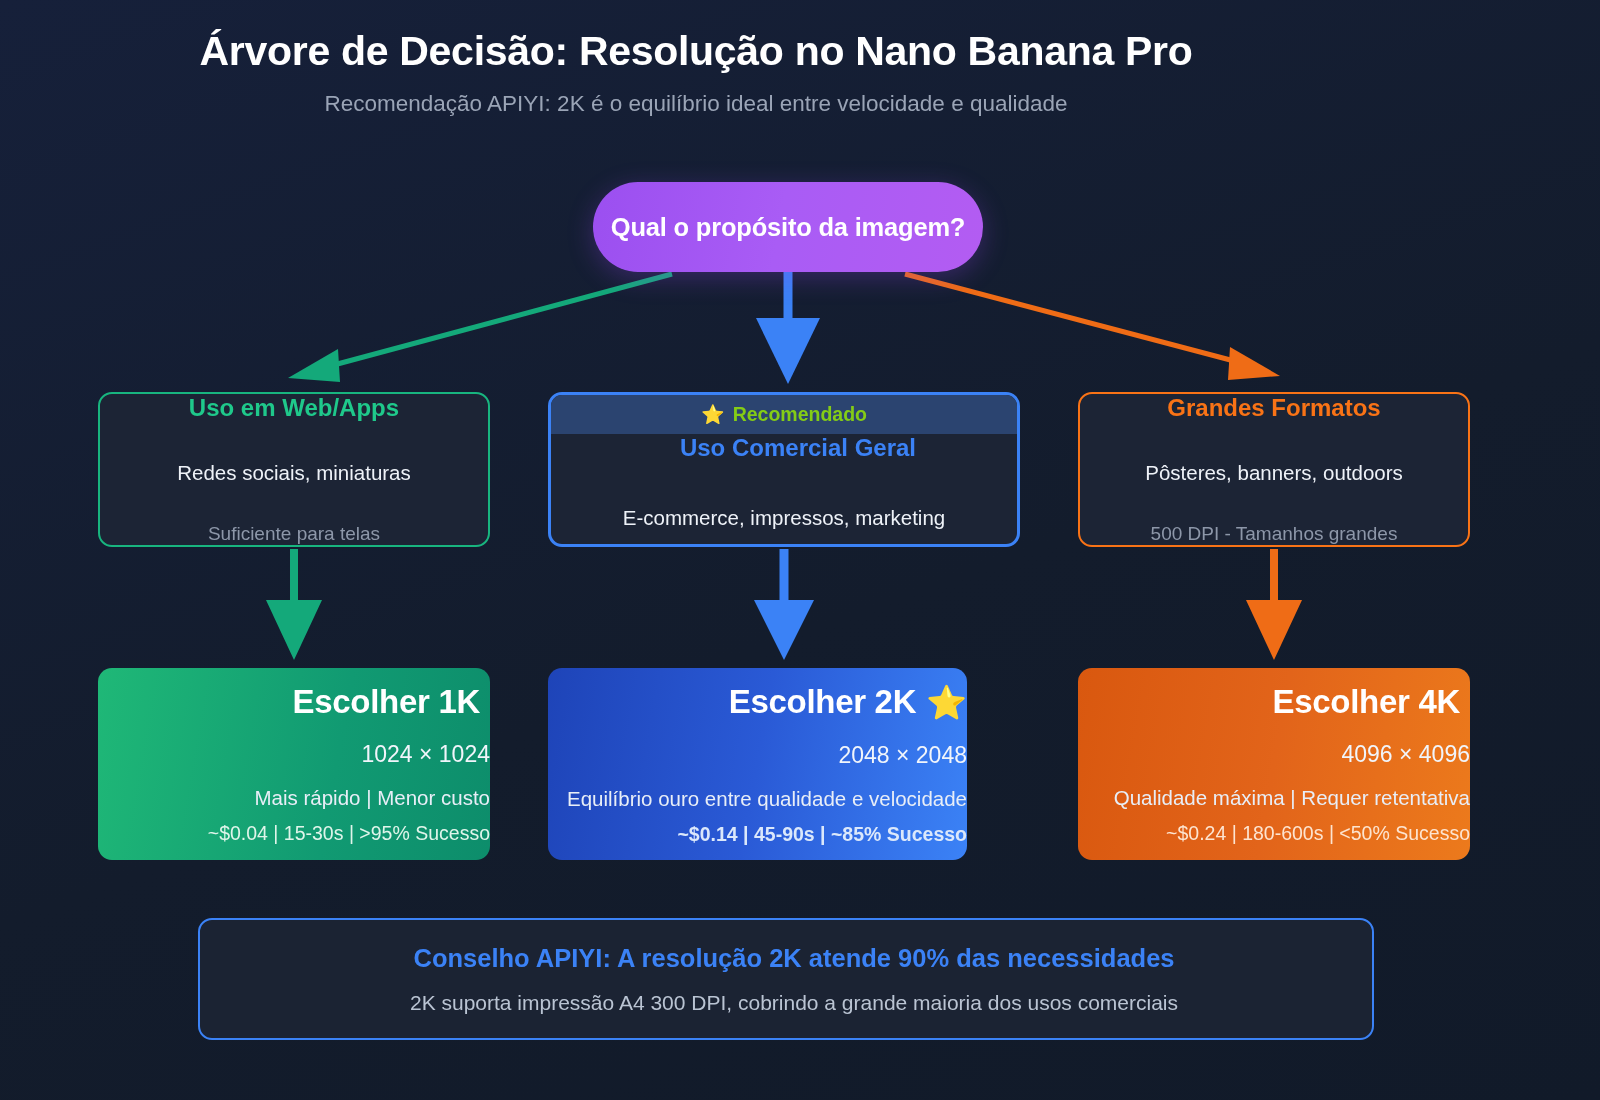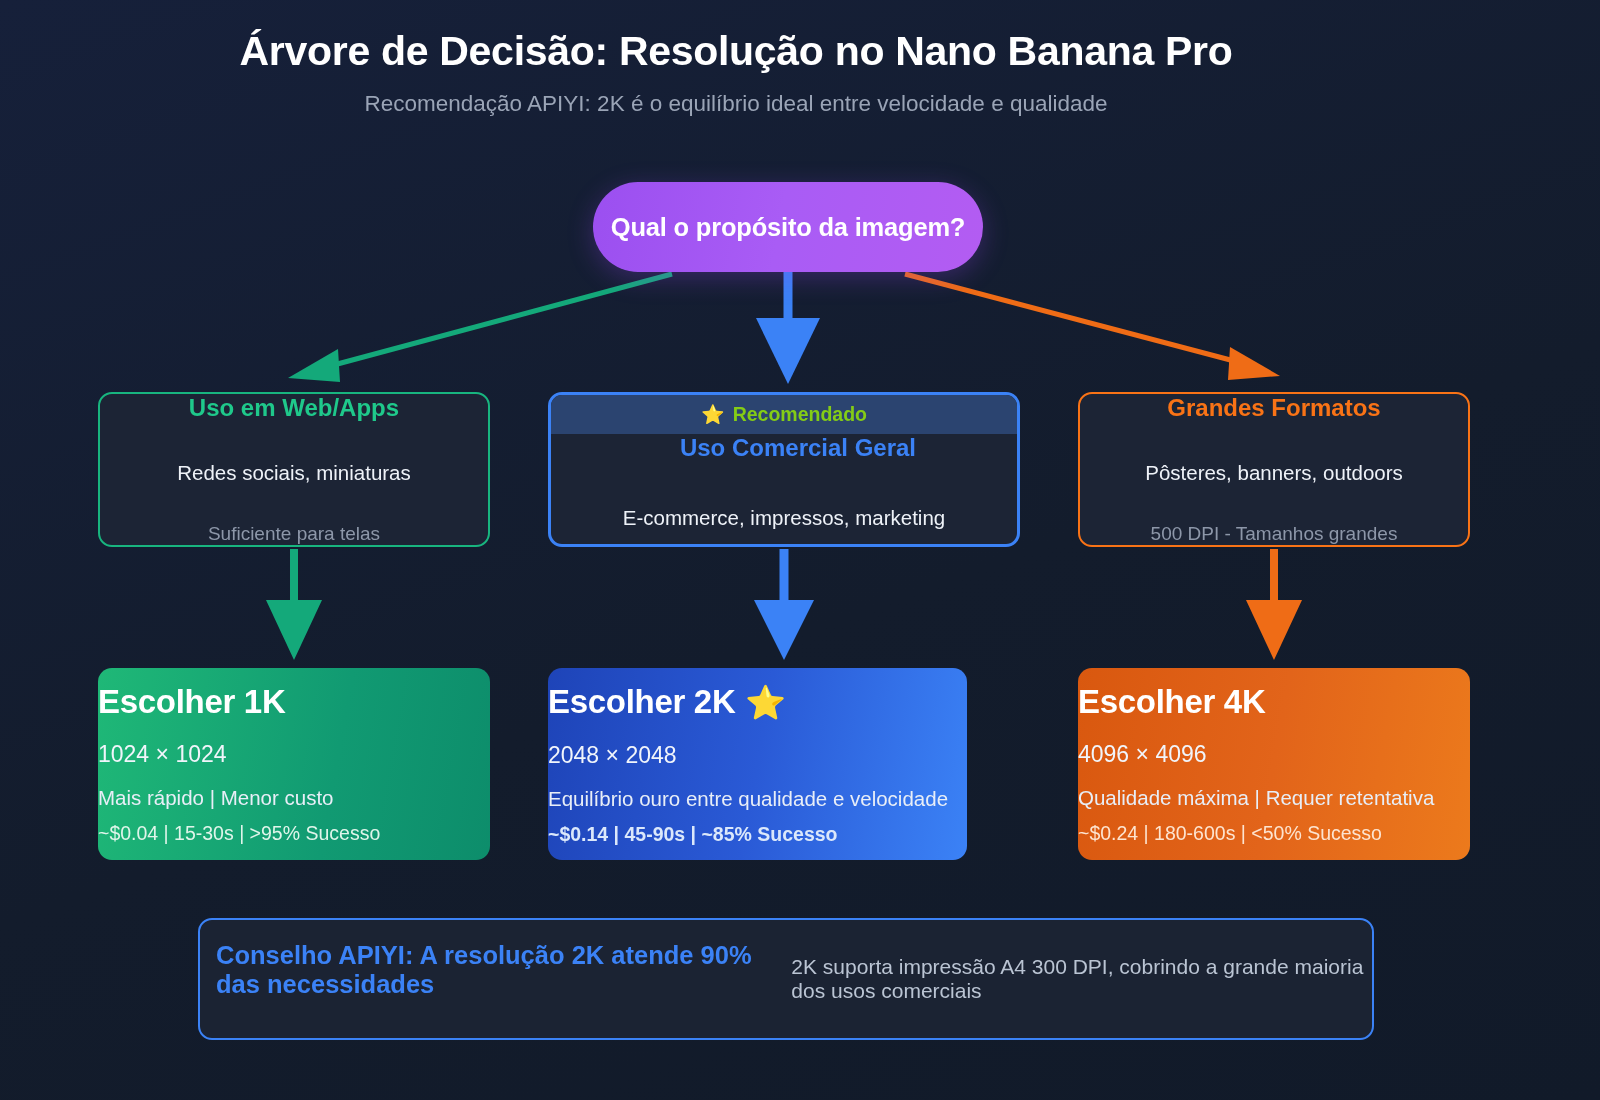--- a/index.html
+++ b/index.html
@@ -22,21 +22,20 @@
     background: linear-gradient(160deg, #16203a 0%, #131c2c 55%, #111a29 100%);
   }
 
   
   .header {
     position: absolute;
     top: 28px;
     left: 0;
     width: 1392px;
     text-align: center;
-    padding-left: 40px;
   }
   .title {
     font-size: 41px;
     font-weight: bold;
     letter-spacing: -0.3px;
     color: #ffffff;
     margin: 0;
     line-height: 1.15;
   }
   .subtitle {
@@ -159,21 +158,21 @@
     color: #8d97a9;
   }
 
   
   .result {
     position: absolute;
     border-radius: 14px;
     box-sizing: border-box;
     display: flex;
     flex-direction: column;
-    align-items: flex-start;
+    align-items: flex-end;
     justify-content: center;
     color: #ffffff;
   }
   .result-green {
     left: 98px;
     top: 668px;
     width: 392px;
     height: 192px;
     background: linear-gradient(100deg, #1fb877 0%, #119a72 60%, #0d8d6b 100%);
   }
@@ -227,21 +226,21 @@
     position: absolute;
     left: 198px;
     top: 918px;
     width: 1176px;
     height: 122px;
     box-sizing: border-box;
     border: 2.5px solid #3b82f6;
     border-radius: 14px;
     background: #1b2333;
     display: flex;
-    flex-direction: row;
+    flex-direction: column;
     align-items: center;
     justify-content: center;
     padding-left: 16px;
   }
   .advice-title {
     font-size: 25.5px;
     font-weight: bold;
     color: #3b82f6;
     margin-bottom: 18px;
   }

